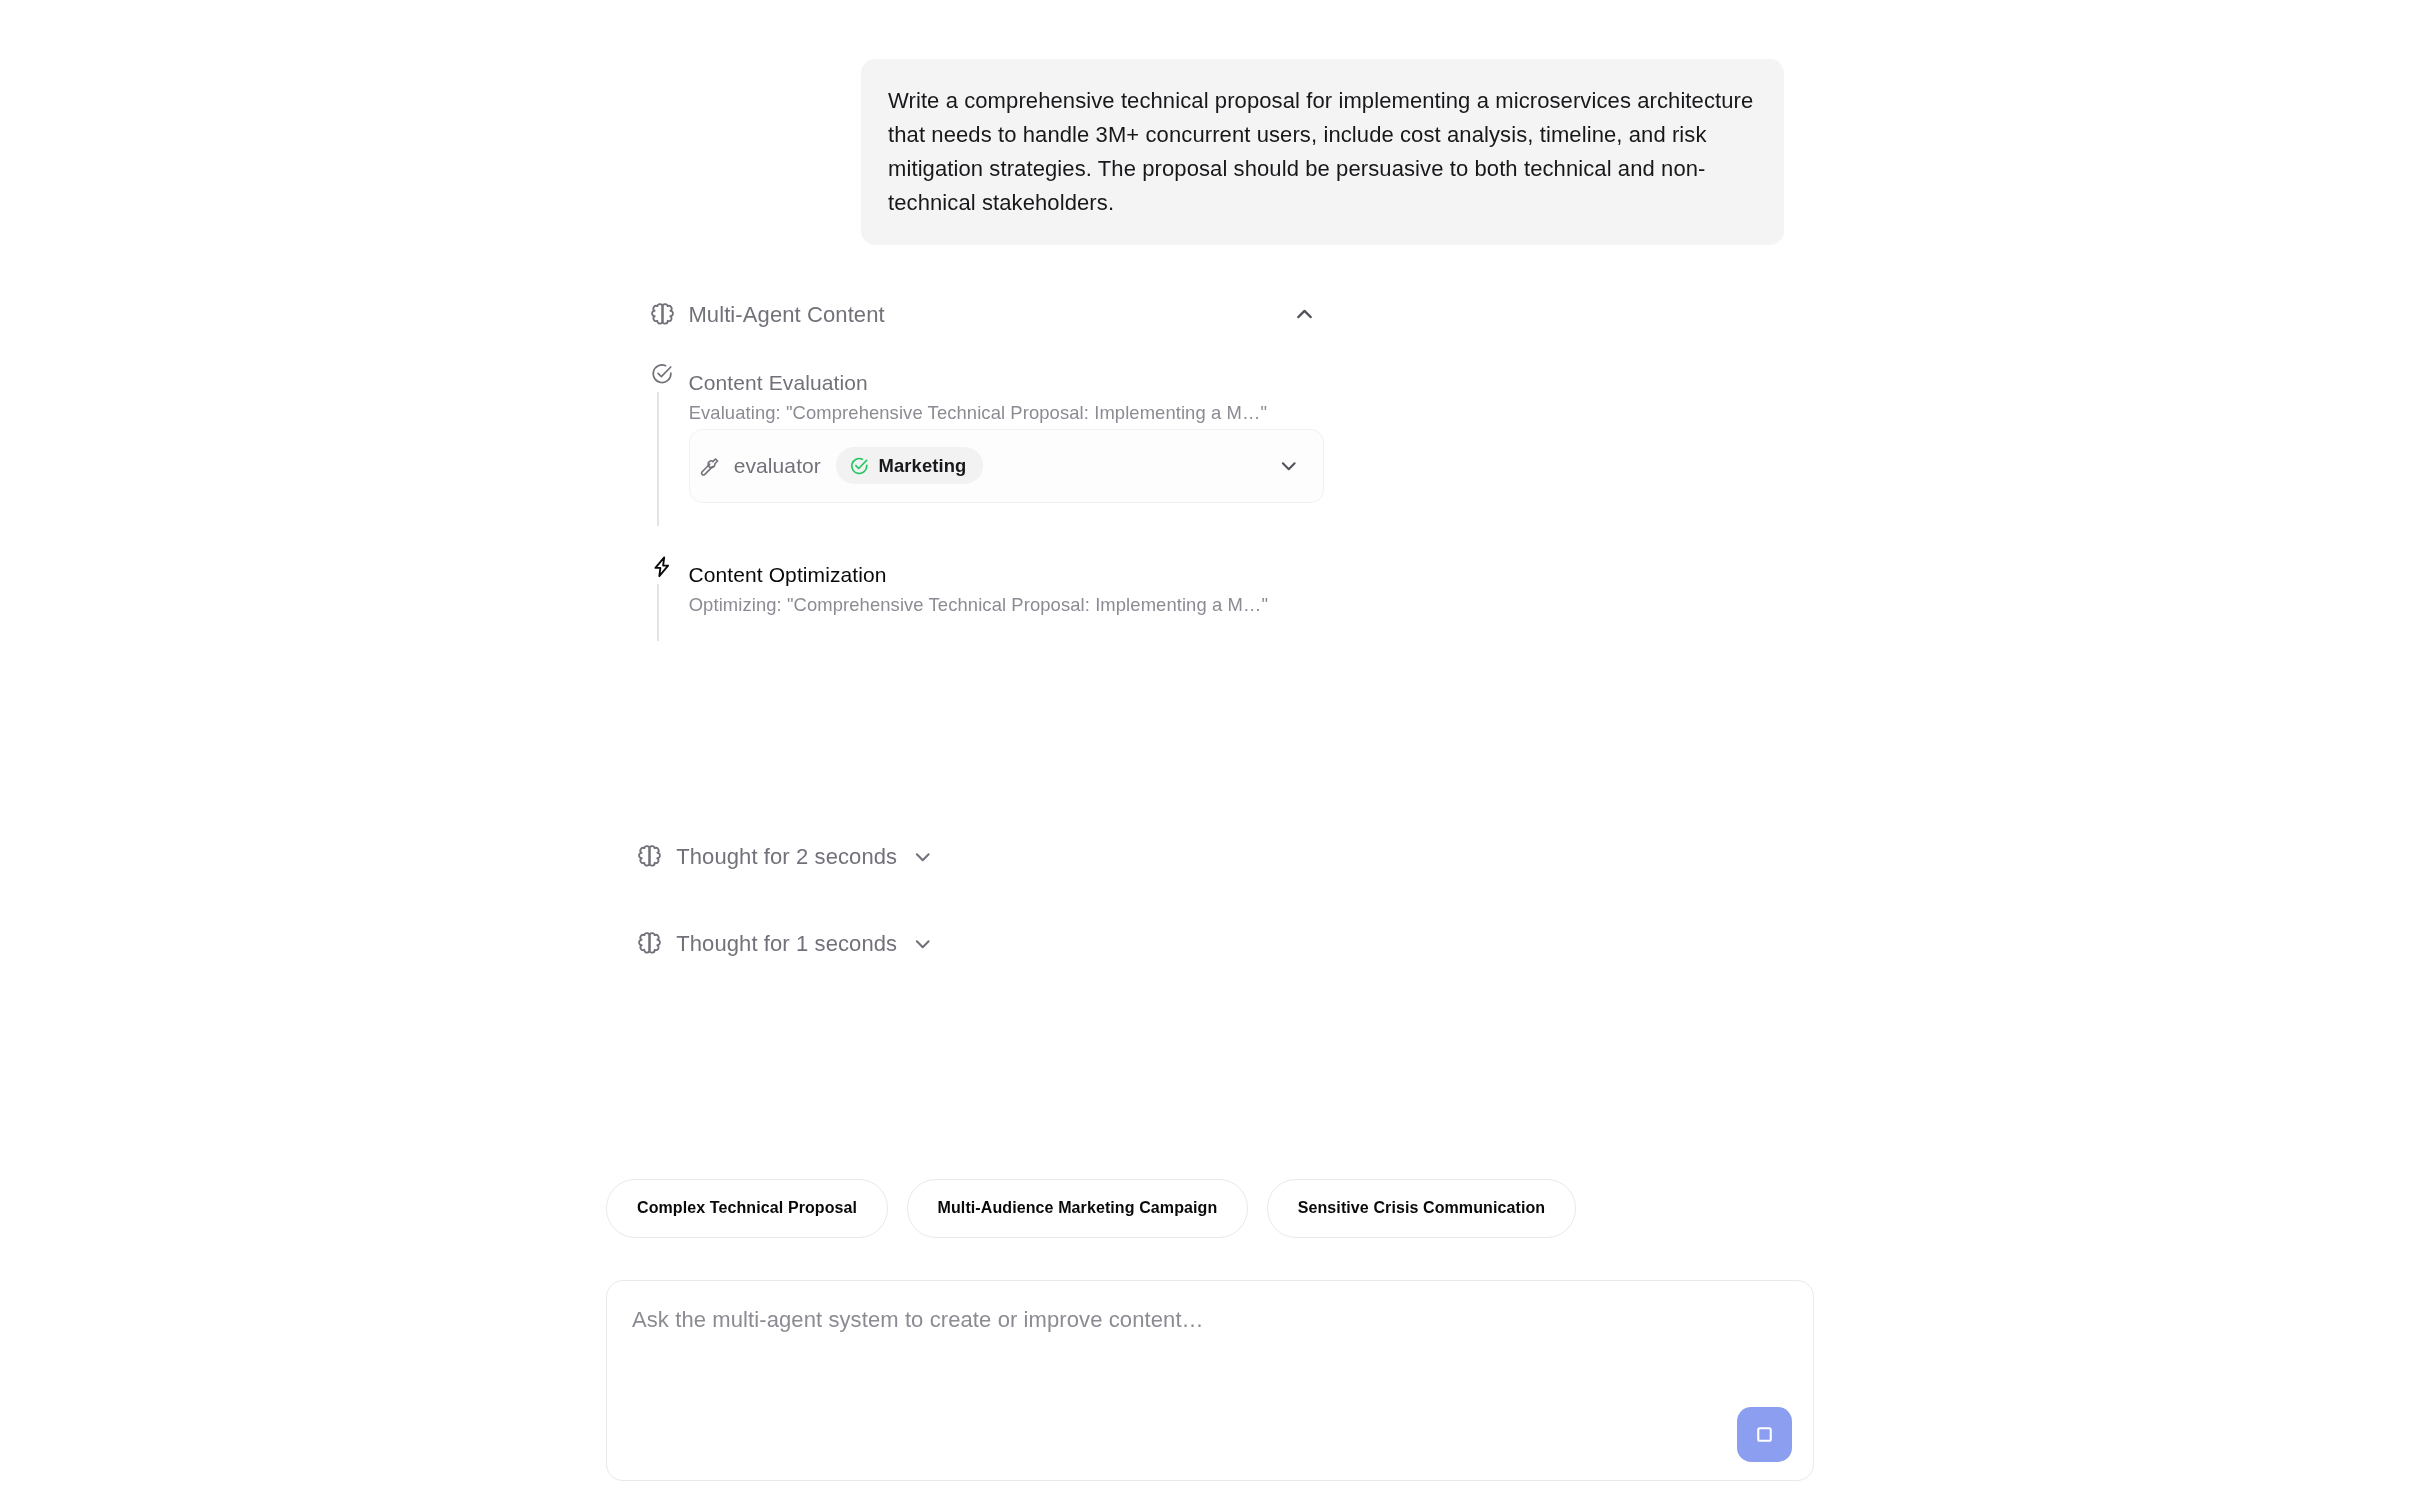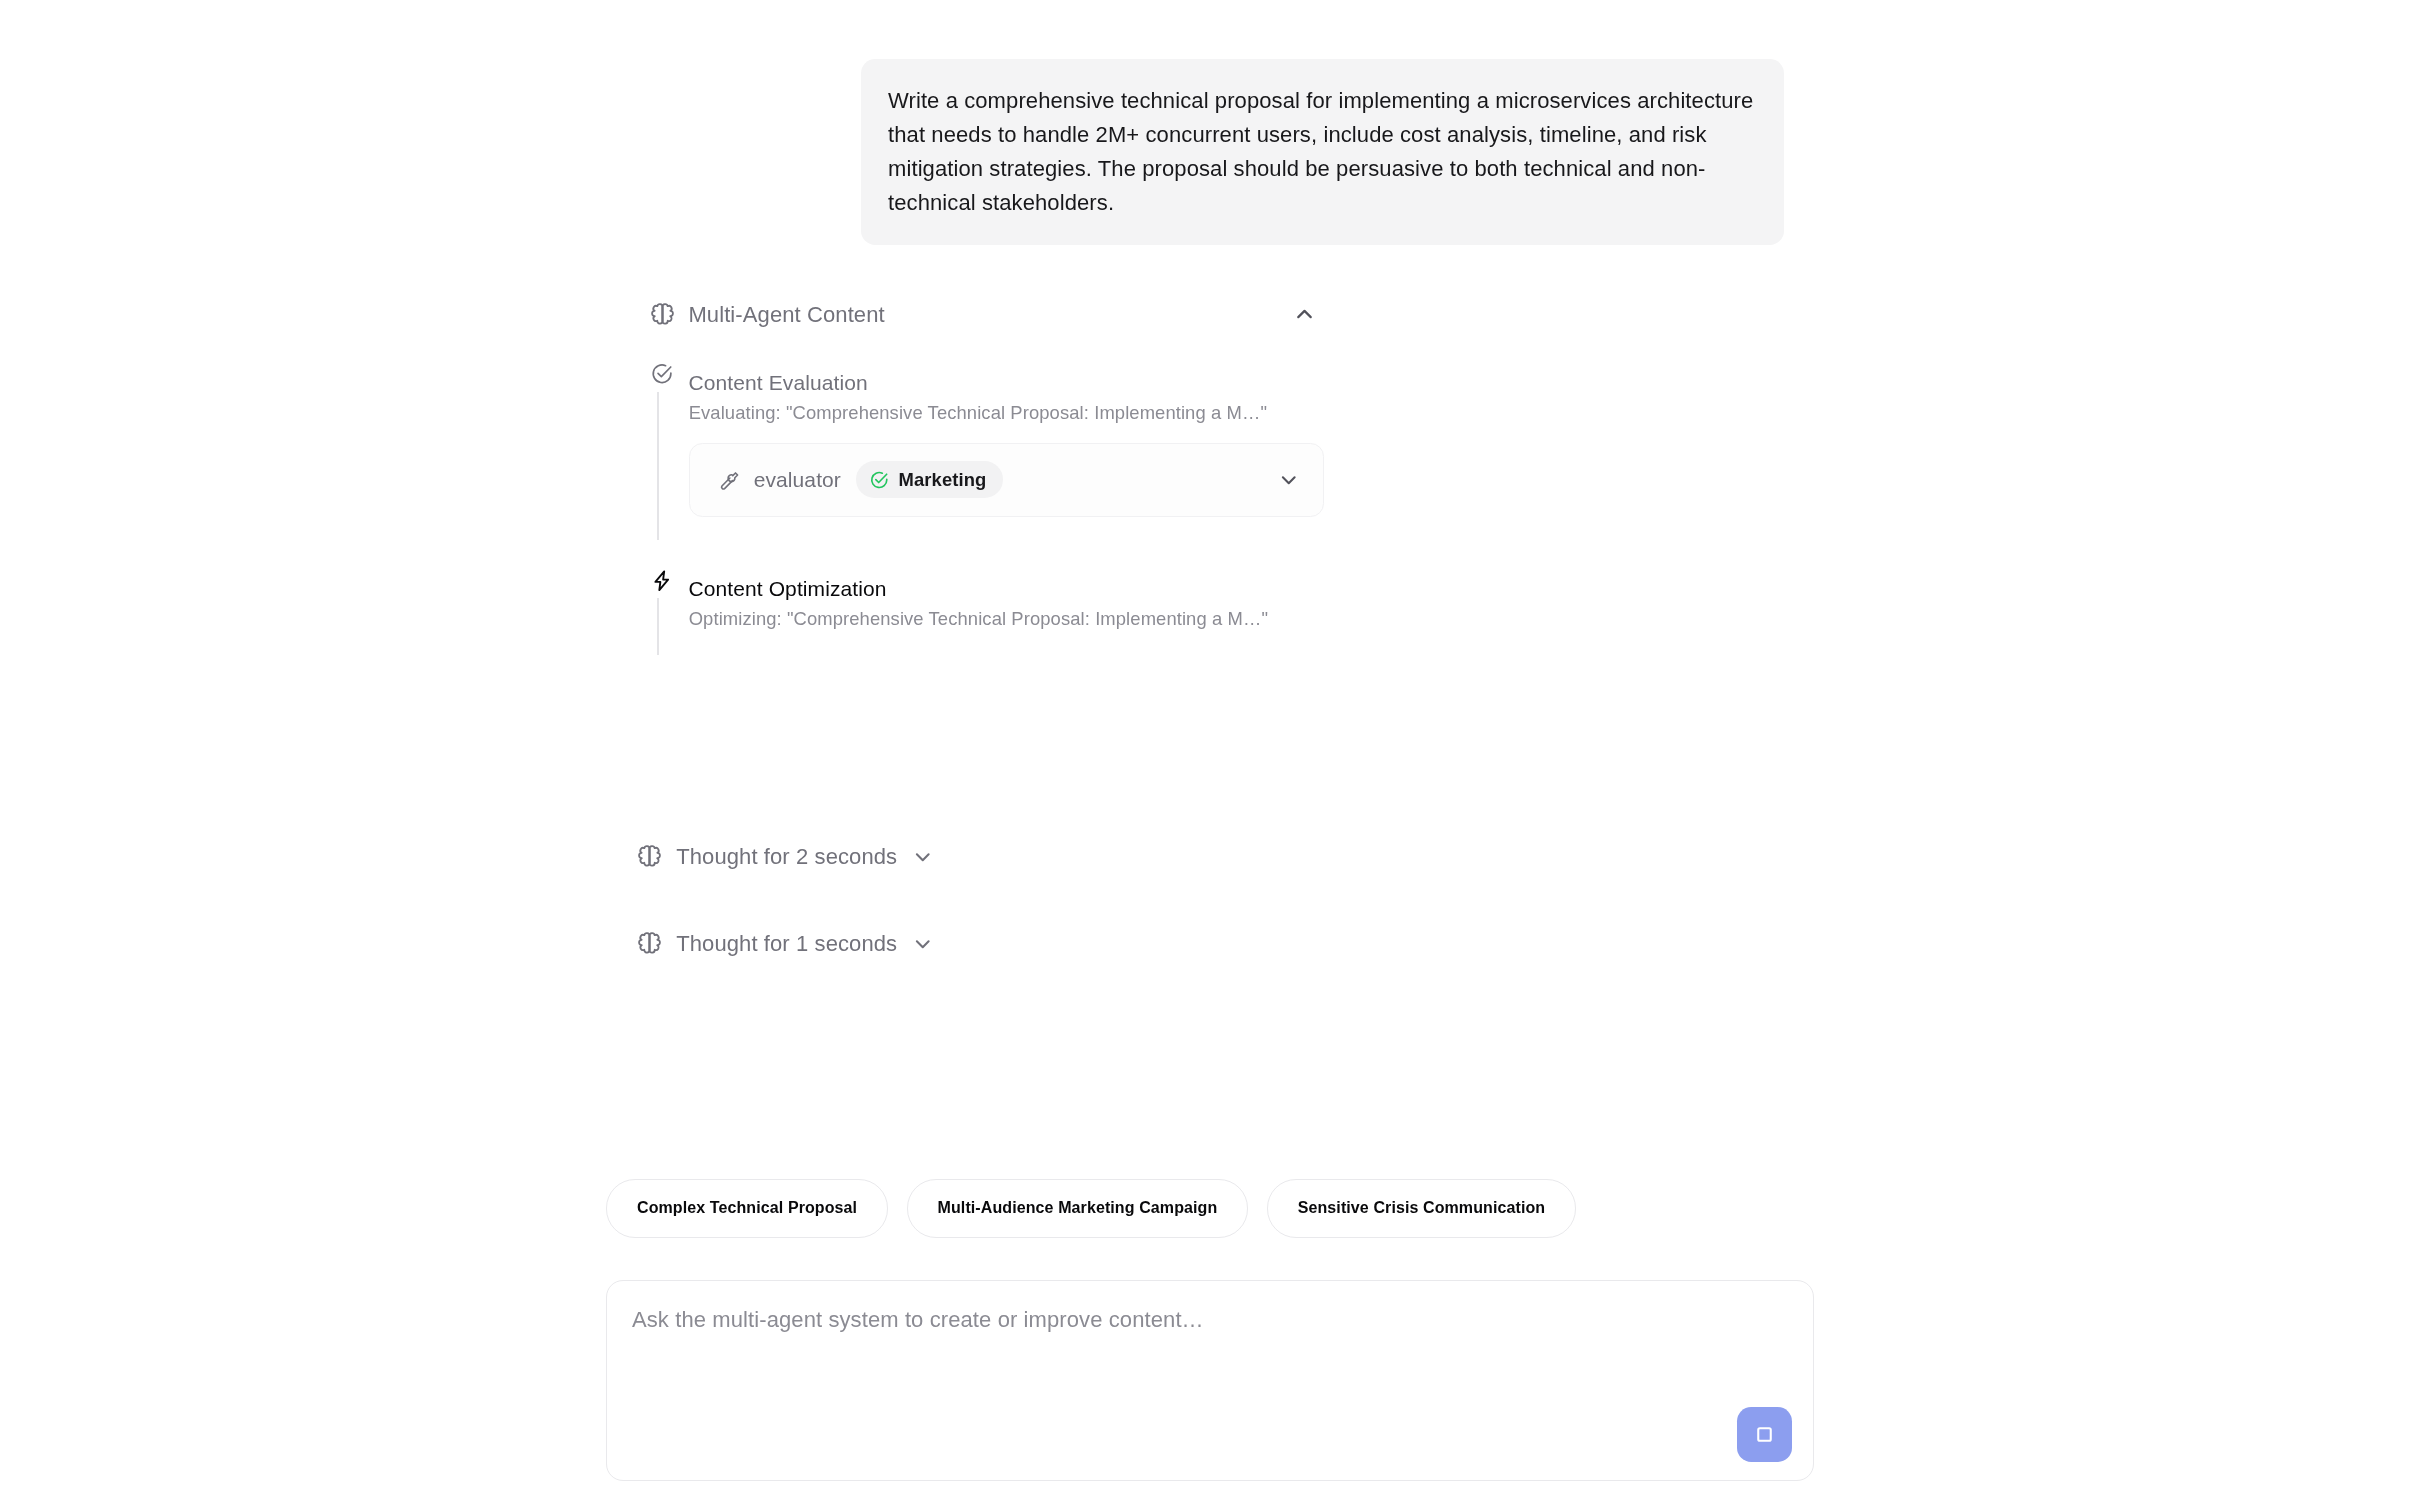--- a/index.html
+++ b/index.html
@@ -95,29 +95,29 @@
     background: #e4e4e7;
   }
   .step-sub {
     font-size: 18.4px;
     line-height: 25px;
     color: #8b8b93;
     letter-spacing: 0.1px;
   }
 
   .agent-card {
-    margin-top: 18px;
+    margin-top: 4px;
     width: 635px;
     min-height: 74px;
     background: #fdfdfd;
     border: 1.7px solid #f1f1f3;
     border-radius: 13.4px;
     display: flex;
     align-items: center;
-    padding: 0 22px 0 28px;
+    padding: 0 22px 0 8px;
     cursor: pointer;
   }
   .agent-card .wrench {
     width: 22.6px; height: 22.6px; flex: 0 0 22.6px;
     color: #71717a;
   }
   .agent-name {
     margin-left: 13.4px;
     font-size: 21px;
     letter-spacing: 0.1px;
@@ -256,21 +256,21 @@
   .stop-button .sic { width: 25px; height: 25px; color: #ffffff; }
 
   svg { display: block; }
 </style>
 </head>
 <body>
 
 <div id="app">
 
   <div class="user-bubble">
-    <p>Write a comprehensive technical proposal for implementing a microservices architecture that needs to handle 2M+ concurrent users, include cost analysis, timeline, and risk mitigation strategies. The proposal should be persuasive to both technical and non-technical stakeholders.</p>
+    <p>Write a comprehensive technical proposal for implementing a microservices architecture that needs to handle 3M+ concurrent users, include cost analysis, timeline, and risk mitigation strategies. The proposal should be persuasive to both technical and non-technical stakeholders.</p>
   </div>
 
   <div class="workflow">
 
     <div class="wf-header">
       <span class="ic">
         <svg viewBox="0 0 24 24" fill="none" stroke="currentColor" stroke-width="1.7" stroke-linecap="round" stroke-linejoin="round">
           <path d="M12 4.5a2.5 2.5 0 0 0-4.96-.45A2.5 2.5 0 0 0 4.5 8.5a2.5 2.5 0 0 0 .1 5.1A2.5 2.5 0 0 0 7 18a2.5 2.5 0 0 0 5 .5z"></path>
           <path d="M12 4.5a2.5 2.5 0 0 1 4.96-.45A2.5 2.5 0 0 1 19.5 8.5a2.5 2.5 0 0 1-.1 5.1A2.5 2.5 0 0 1 17 18a2.5 2.5 0 0 1-5 .5z"></path>
           <path d="M12 4.5v14"></path>

